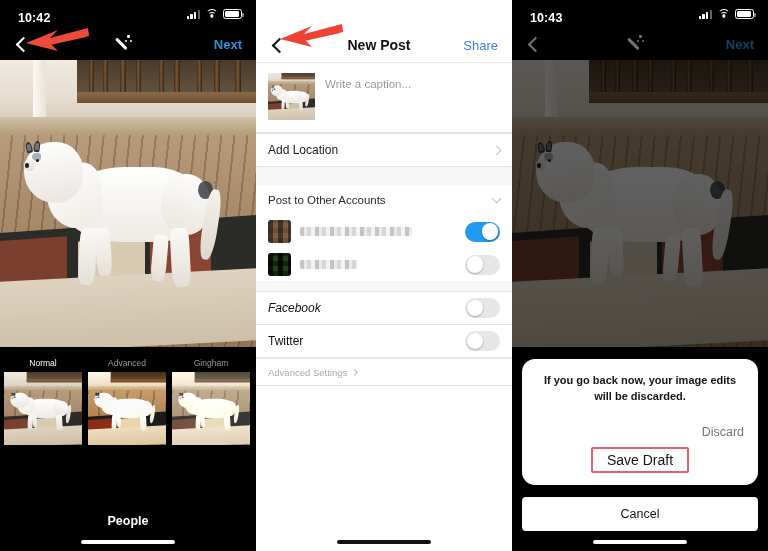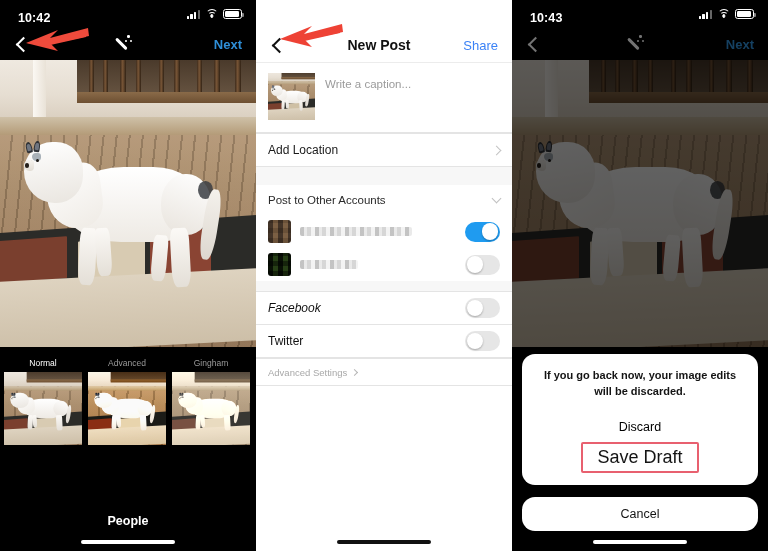--- a/index.html
+++ b/index.html
@@ -165,26 +165,26 @@
   .toggle.on i{ left:16.6px; }
   .advrow{ height:26px; display:flex; align-items:center; padding:0 12px; gap:5px;
            font-size:9.5px; color:#a8a8a8; }
   .advchev{ width:5px; height:5px; border-top:1.1px solid #b5b5b5; border-right:1.1px solid #b5b5b5;
             transform:rotate(45deg); }
 
   
   .alert{ position:absolute; left:10px; right:10px; bottom:66px; background:#fff; border-radius:13px;
           padding:14px 14px 12px; text-align:center; }
   .alert-msg{ font-size:11px; font-weight:bold; color:#141414; line-height:1.45; }
-  .alert-discard{ font-size:12.5px; color:#000000; padding:20px 0 6px; }
+  .alert-discard{ font-size:12.5px; color:#737373; padding:20px 0 6px;text-align:right; }
   .alert-save-wrap{ display:inline-block; padding:3px 14px; border:2px solid #e8606f; border-radius:2px;
                     margin-top:2px; }
-  .alert-save{ font-size:18px; color:#141414; }
+  .alert-save{ font-size:14px; color:#141414; }
   .cancelbtn{ position:absolute; left:10px; right:10px; bottom:20px; background:#fff;
-              border-radius:13px; height:34px; display:flex; align-items:center; justify-content:center;
+              border-radius:4px; height:34px; display:flex; align-items:center; justify-content:center;
               font-size:12.5px; color:#141414; }
 
   
   .arrow{ position:absolute; z-index:20; }
   .arrow svg{ display:block; }
 </style>
 </head>
 <body>
 
 <div class="screens">

